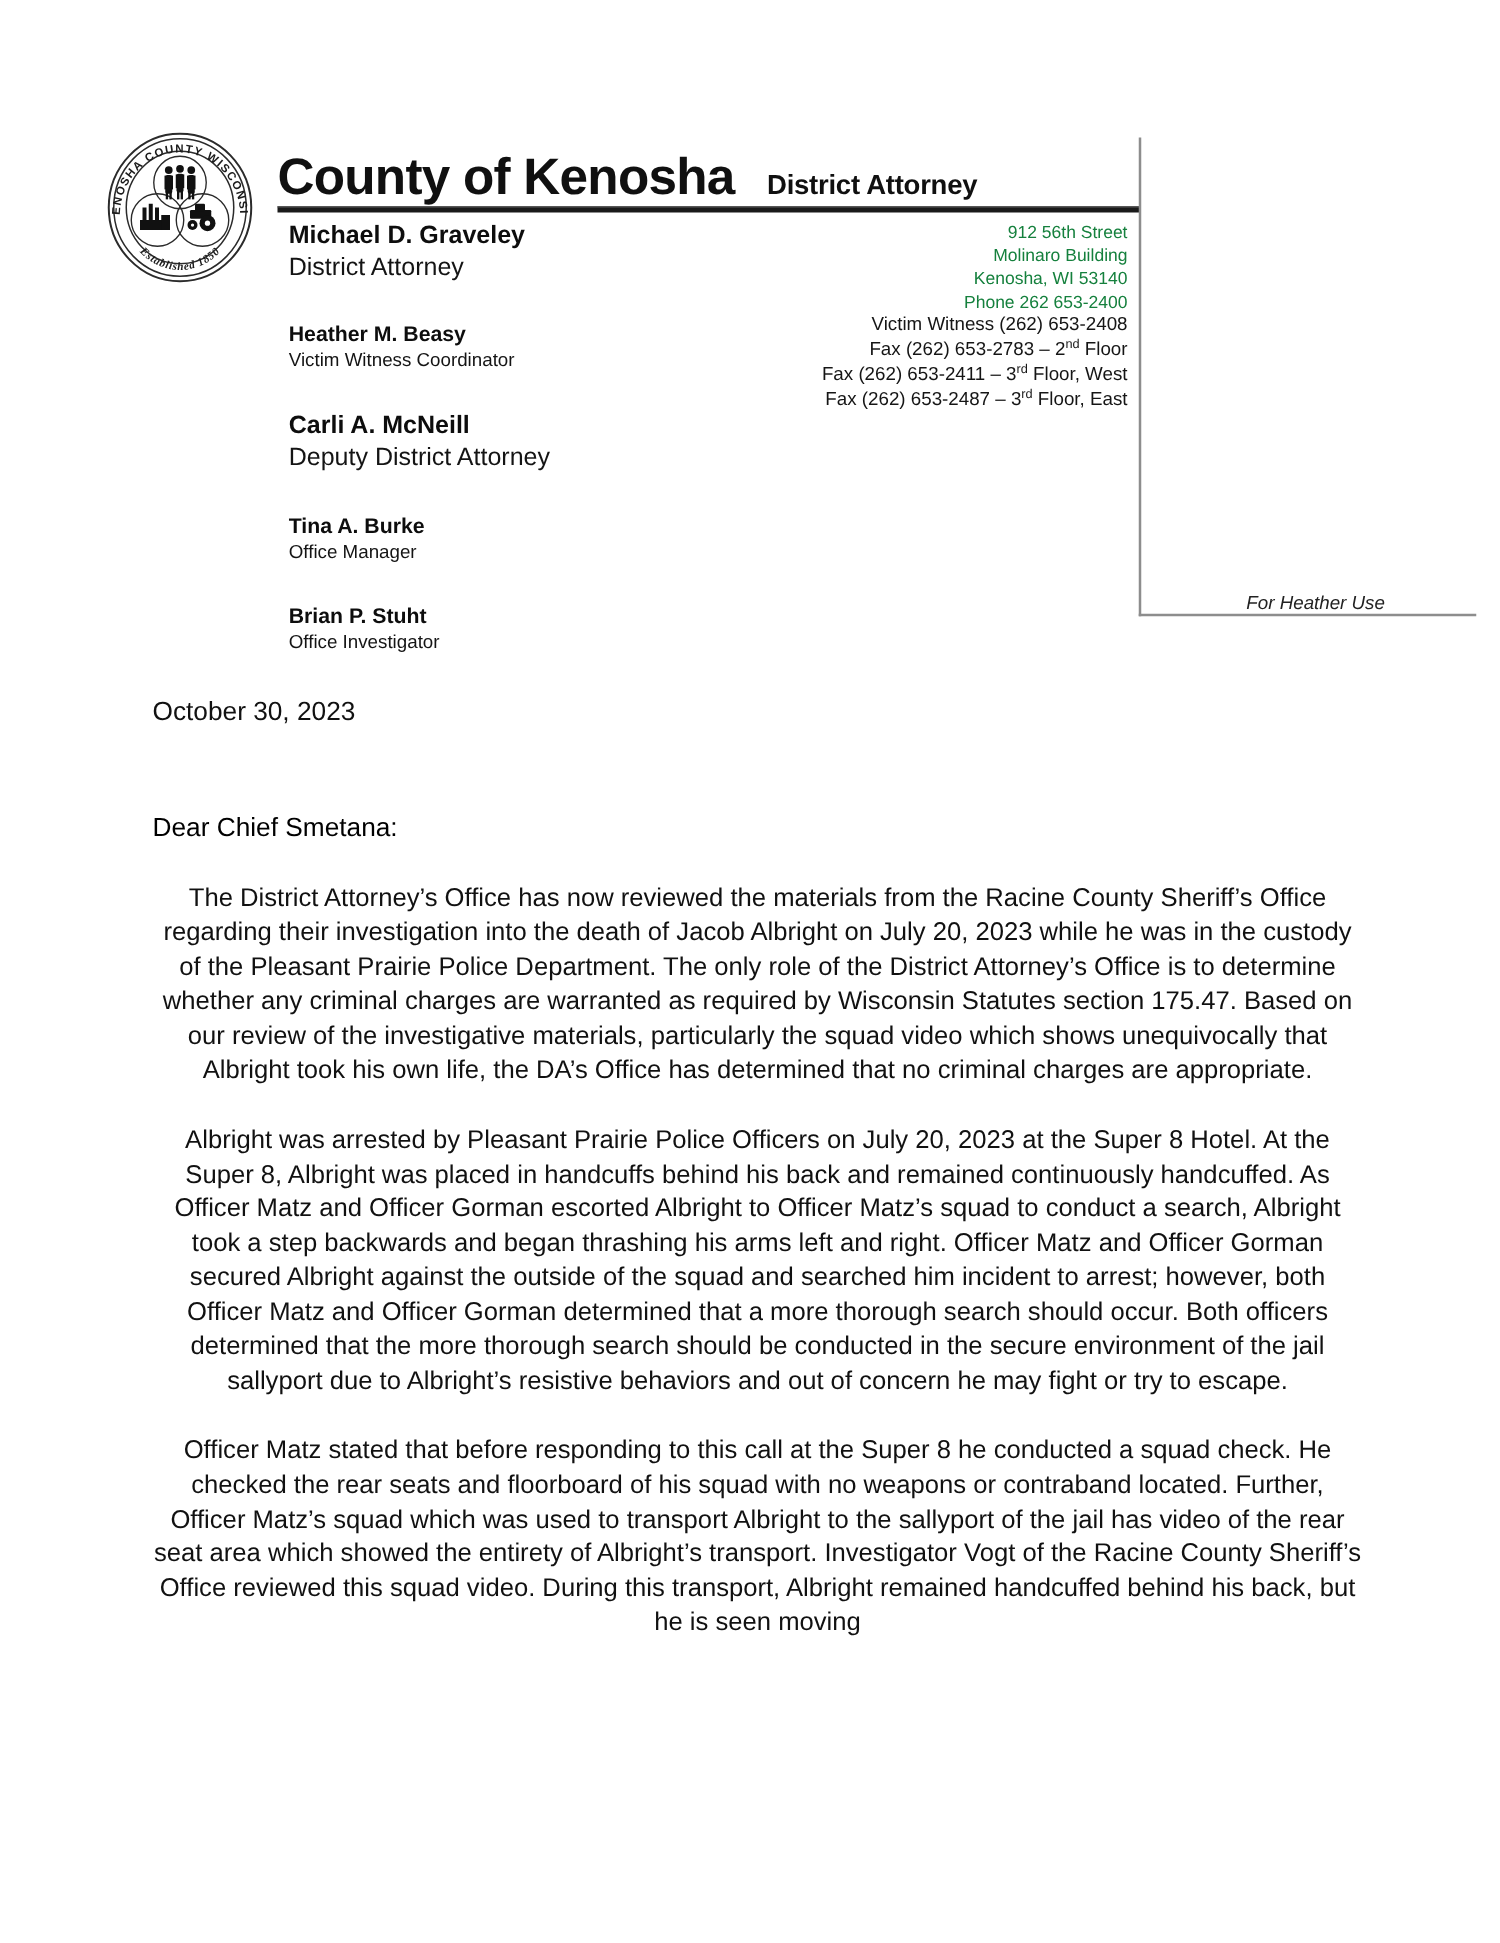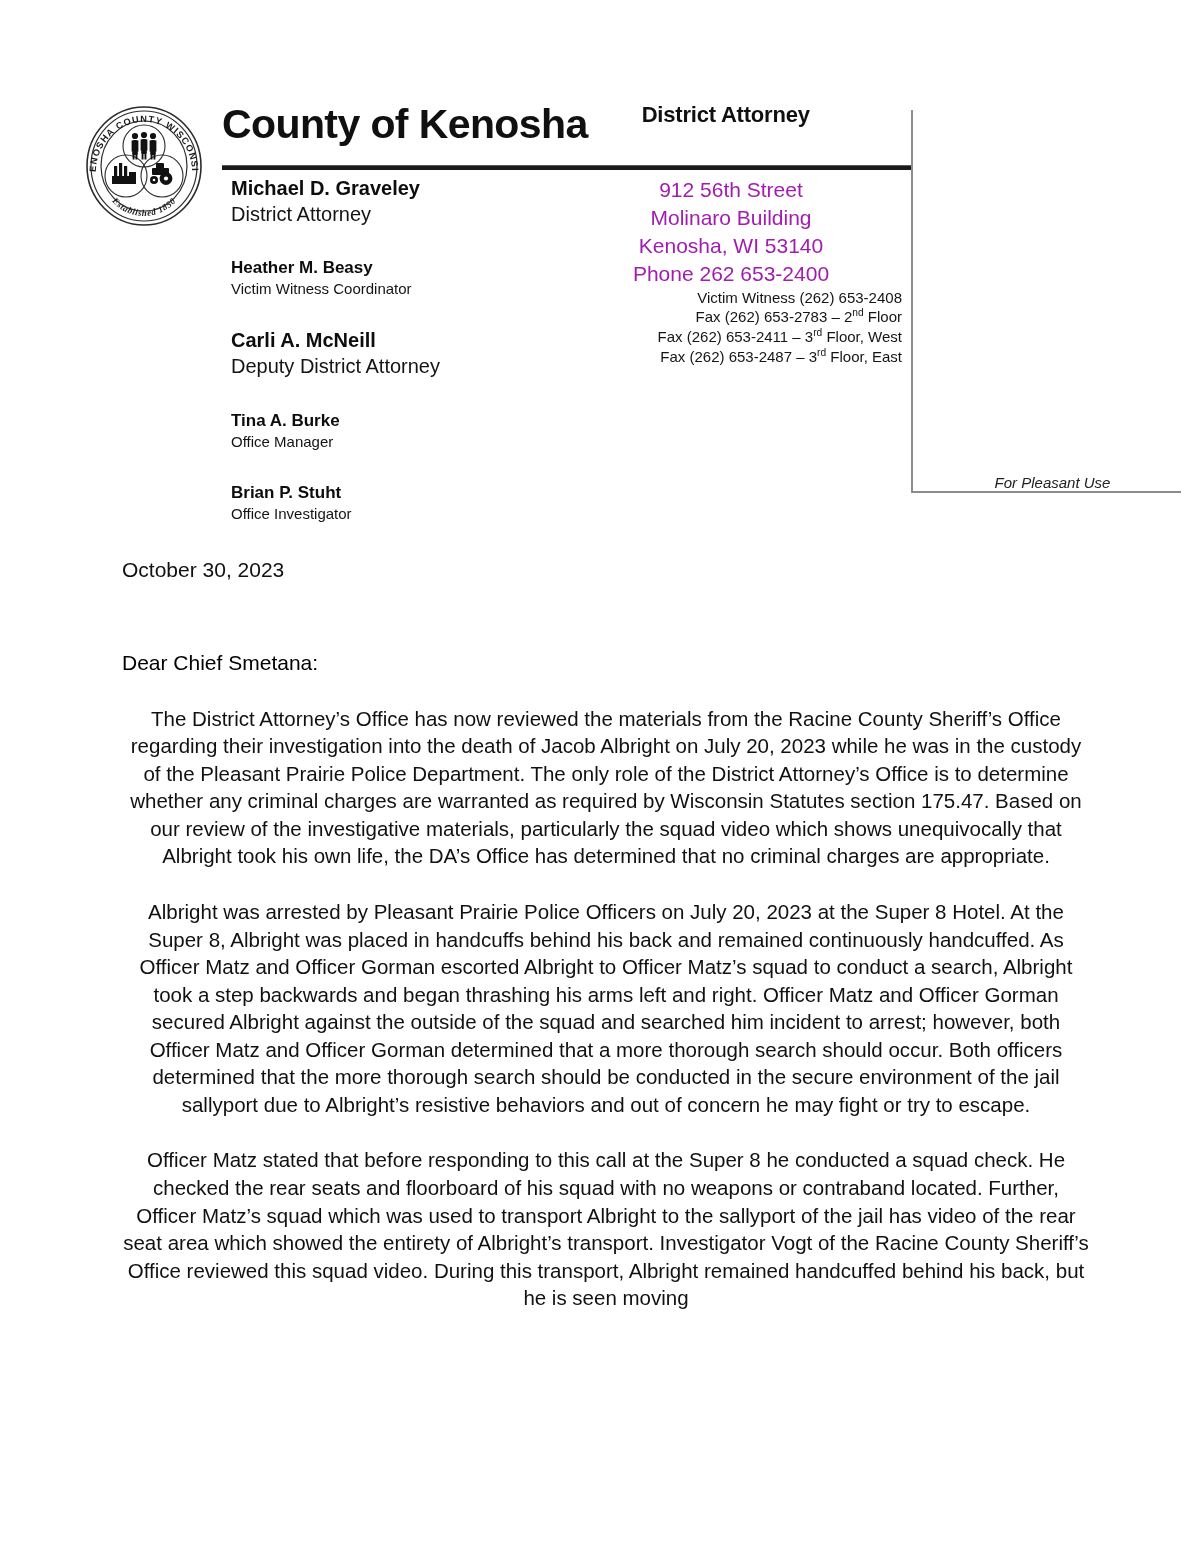--- a/index.html
+++ b/index.html
@@ -38,22 +38,21 @@
   }
   .seal svg { display: block; width: 132px; height: 140px; }
 
   .head-title-row {
     position: absolute;
     left: 222px;
     top: 104px;
     width: 690px;
     height: 58px;
     display: flex;
-    align-items: flex-start;
-    gap: 28px;
+    align-items: flex-end;
   }
   .head-title {
     font-size: 41px;
     font-weight: bold;
     letter-spacing: -0.6px;
     line-height: 1;
     color: #101010;
     white-space: nowrap;
   }
   .head-sub {
@@ -131,25 +130,24 @@
 
   
   .address {
     position: absolute;
     left: 560px;
     top: 176px;
     width: 342px;
     text-align: right;
   }
   .addr-lg {
-    font-size: 21px;
+    font-size: 14px;
     line-height: 1.33;
-    color: #a21caf;
-    white-space: nowrap;
-    text-align: center;
+    color: #15803d;
+    white-space: nowrap;
   }
   .addr-sm {
     font-size: 15px;
     line-height: 1.32;
     color: #151515;
     white-space: nowrap;
   }
   .addr-sm sup {
     font-size: 0.68em;
     vertical-align: super;
@@ -250,21 +248,21 @@
     </div>
 
     <div class="head-title-row">
       <div class="head-title">County of Kenosha</div>
       <div class="head-sub">District Attorney</div>
     </div>
     <div class="head-rule"></div>
 
     <div class="vline"></div>
     <div class="official-rule"></div>
-    <div class="official-label">For Pleasant Use</div>
+    <div class="official-label">For Heather Use</div>
 
     <div class="staff">
       <div class="staff-entry lg">
         <div class="staff-name">Michael D. Graveley</div>
         <div class="staff-role">District Attorney</div>
       </div>
       <div class="staff-entry md" style="margin-top:30px;">
         <div class="staff-name">Heather M. Beasy</div>
         <div class="staff-role">Victim Witness Coordinator</div>
       </div>

